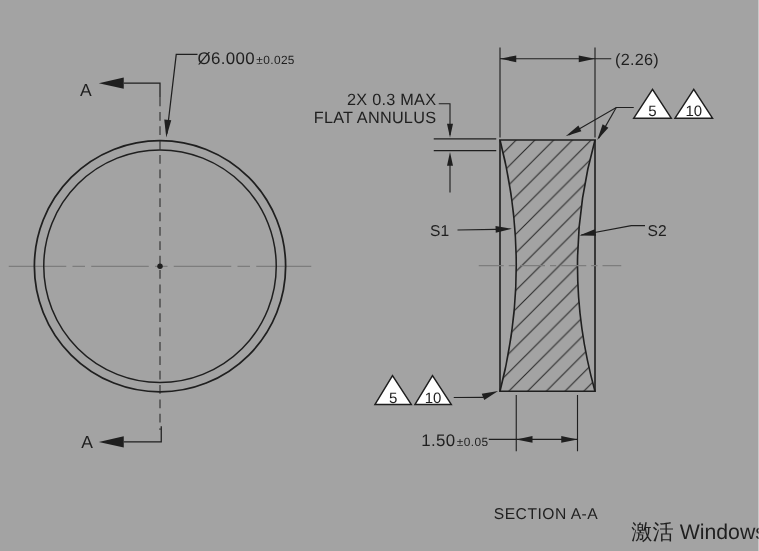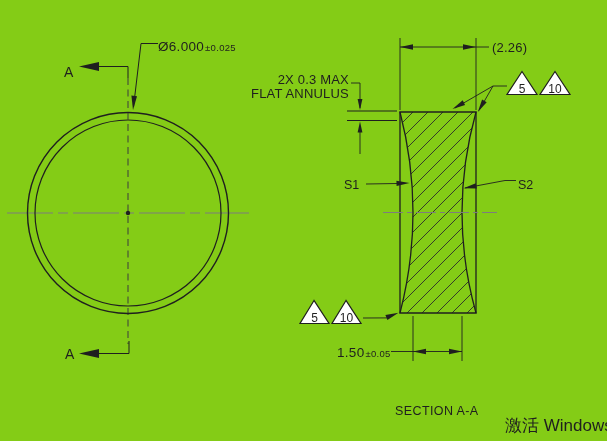--- a/index.html
+++ b/index.html
@@ -1,16 +1,16 @@
 <!DOCTYPE html>
 <html><head>
 <meta charset="utf-8">
 <style>
   html,body{margin:0;padding:0;background:#ffffff;}
-  .canvas{position:relative;width:607px;height:441px;background:#84cc16;overflow:hidden;}
+  .canvas{position:relative;width:607px;height:441px;background:#a3a3a3;overflow:hidden;}
   svg{font-family:"Liberation Sans",sans-serif;}
   text{fill:#1f1f1f;}
   .dimtext{font-size:13.5px;letter-spacing:.3px;}
   .toltext{font-size:9.5px;}
   .notetext{font-size:13px;letter-spacing:.2px;}
   .labeltext{font-size:12.5px;}
   .flagtext{font-size:12px;}
   .cutlabel{font-size:14px;}
   .titletext{font-size:12.5px;letter-spacing:.4px;}
   .wmtext{font-size:17px;}

